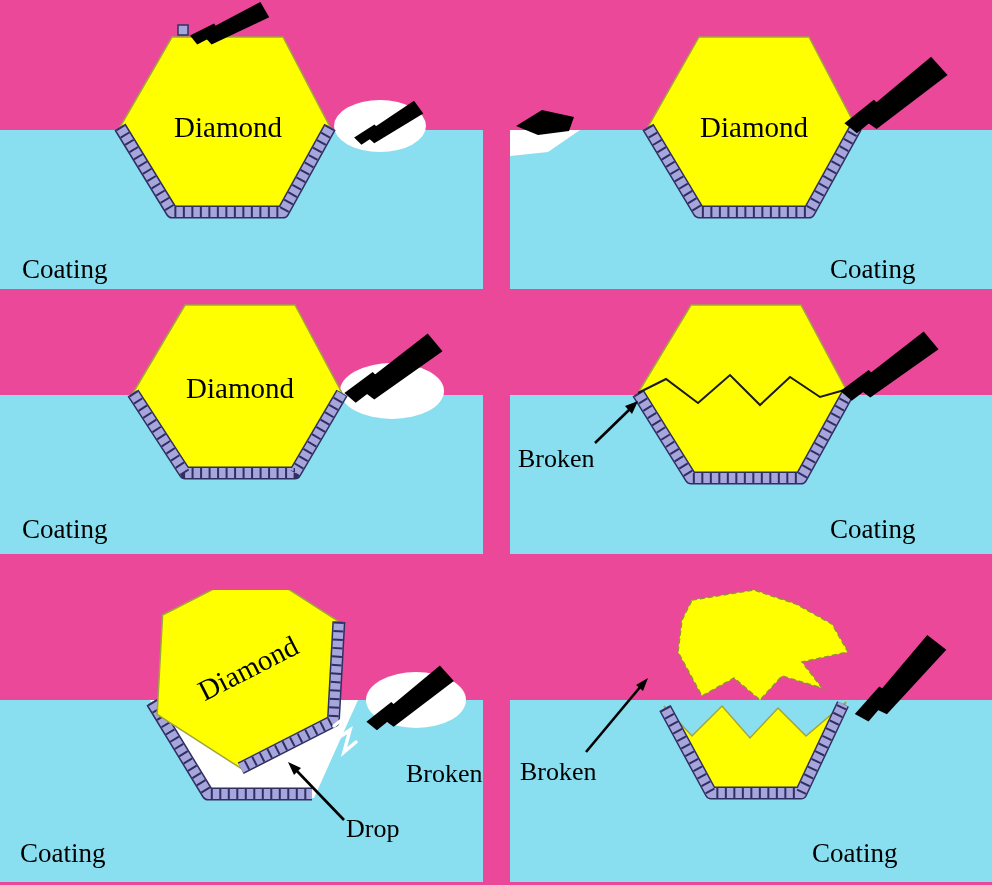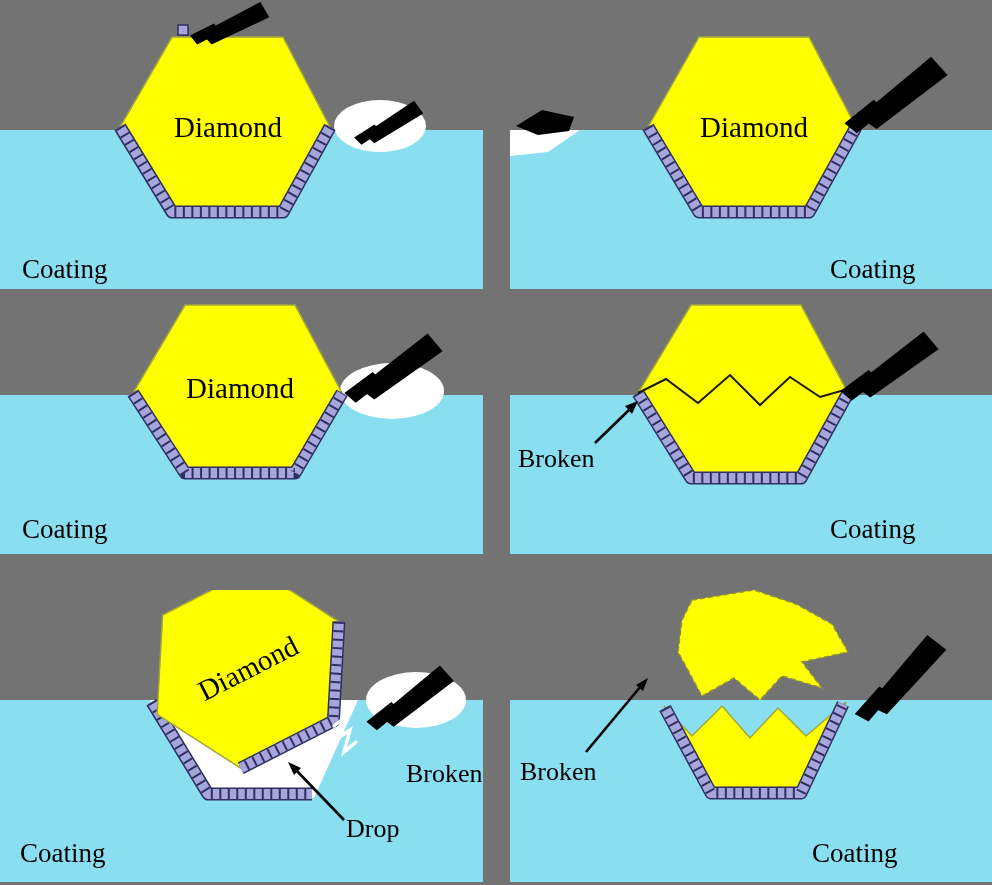--- a/index.html
+++ b/index.html
@@ -1,17 +1,17 @@
 <!DOCTYPE html>
 <html><head>
 <meta charset="utf-8">
 <style>
   *{margin:0;padding:0;box-sizing:border-box}
   html,body{background:#fff}
-  .fig{position:relative;width:992px;height:885px;background:#737373;overflow:hidden}
+  .fig{position:relative;width:992px;height:885px;background:#ec4899;overflow:hidden}
   .panel{position:absolute;width:496px;height:295px;display:block}
   .p1{left:0;top:0}.p2{left:496px;top:0}
   .p3{left:0;top:295px}.p4{left:496px;top:295px}
   .p5{left:0;top:590px}.p6{left:496px;top:590px}
   .coat{fill:#89DFF0}
   .gem{fill:#FFFF00;stroke:#A2A43C;stroke-width:1.5}
   .gem-dashed{fill:#FFFF00;stroke:#8F9040;stroke-width:1.5;stroke-dasharray:5 3}
   .bOut{fill:none;stroke:#2F2F62;stroke-width:13;stroke-linejoin:round}
   .bIn{fill:none;stroke:#A6A6DC;stroke-width:10;stroke-linejoin:round}
   .bSep{fill:none;stroke:#2F2F62;stroke-width:10;stroke-dasharray:2 6.5}

